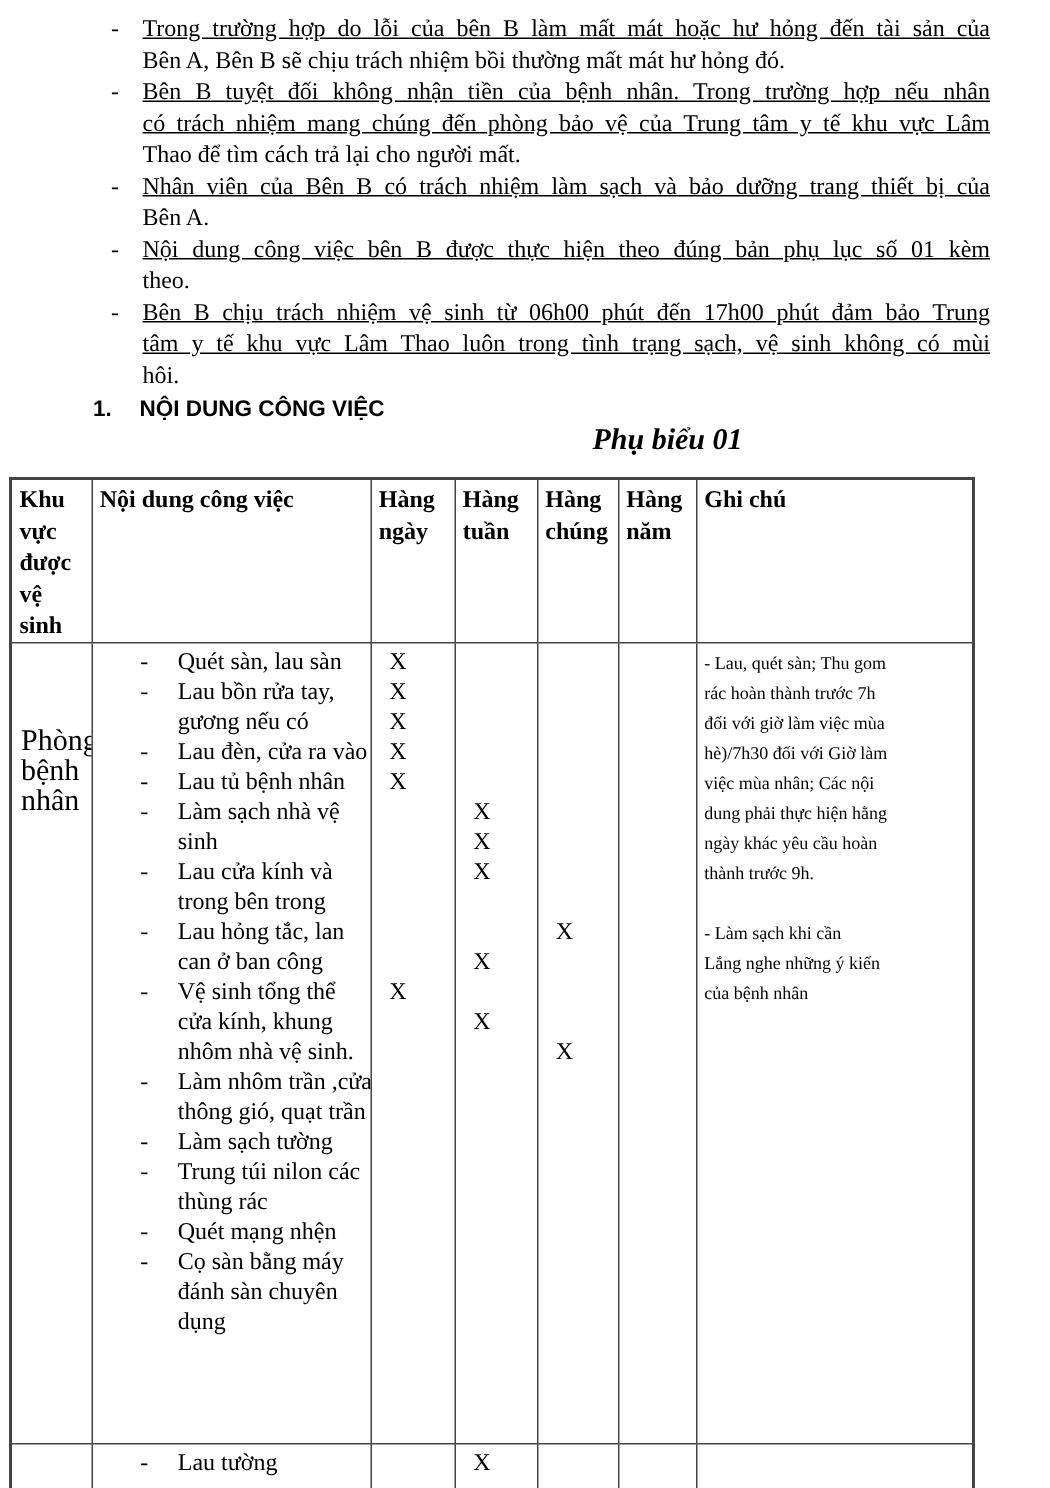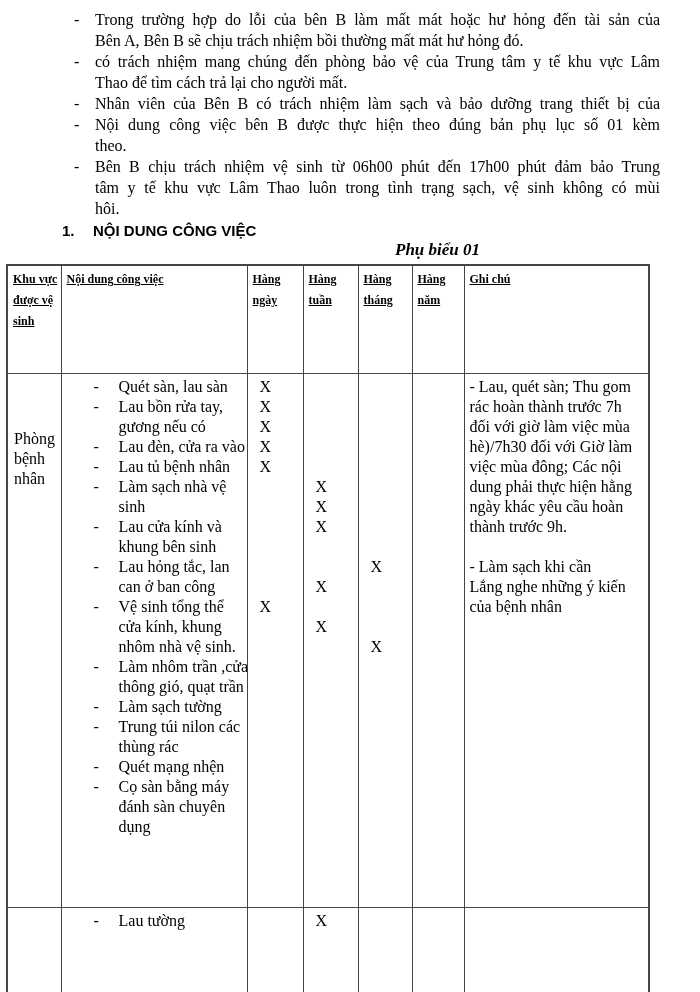--- a/index.html
+++ b/index.html
@@ -4,64 +4,66 @@
 <style>
   html,body{margin:0;padding:0;background:#fff;}
   body{font-family:"Liberation Serif","DejaVu Serif",serif;color:#000;}
   .page{width:700px;height:992px;overflow:hidden;background:#fff;position:relative;}
 
   
   .bullets{padding:9px 40px 0 72px;}
   .bullet-item{position:relative;padding-left:23px;font-size:16px;line-height:21px;}
   .bullet-dash{position:absolute;left:2px;top:0;}
   .bullet-line{height:21px;overflow:visible;white-space:nowrap;}
-  .bullet-line.j{white-space:normal;text-align:justify;text-align-last:justify;}
+  .bullet-line.j{white-space:normal;text-align:justify;text-align-last:justify;text-decoration:underline;}
 
   
   .section-heading{margin:3px 3px 0 62px;height:17px;
     font-family:"Liberation Sans","DejaVu Sans",sans-serif;font-weight:700;font-size:15px;}
   .heading-number{display:inline-block;width:31px;}
 
   
-  .table-caption{margin:1px 0 4px 395px;height:20px;font-size:17px;font-weight:700;font-style:italic;}
+  .table-caption{margin:1px 0 16px 395px;height:20px;font-size:20px;font-weight:700;font-style:italic;}
 
   
   table{margin:2px 0 0 6px;border-collapse:collapse;table-layout:fixed;width:642px;border:2px solid #454545;}
   th,td{border:1px solid #454545;vertical-align:top;padding:0;overflow:hidden;}
-  th{font-size:12px;line-height:21px;text-align:left;padding:3px 2px 0 5px;height:104px;font-weight:700;text-decoration:underline;}
+  th{font-size:16px;line-height:21px;text-align:left;padding:3px 2px 0 5px;height:104px;font-weight:700;}
   tr.r0 td{height:478px;}
   tr.r1 td{height:77px;}
-  td.area{padding:55px 2px 0 6px;font-size:16px;line-height:20px;}
+  td.area{padding:55px 2px 0 6px;font-size:20px;line-height:20px;}
   td.tasks{padding:3px 0 0 0;}
   .tl{position:relative;height:20px;line-height:20px;padding-left:57px;font-size:16px;white-space:nowrap;}
   .tl .dash{position:absolute;left:32px;}
   td.marks{padding:3px 0 0 0;}
   .ms{height:20px;line-height:20px;padding-left:12px;font-size:16px;}
   td.notes{padding:3px 4px 0 5px;}
-  .nl{height:20px;line-height:20px;font-size:16px;white-space:nowrap;}
+  .nl{height:20px;line-height:20px;font-size:12px;white-space:nowrap;}
 </style>
 </head>
 <body>
 
 <div class="page">
 
   <div class="bullets">
       <div class="bullet-item">
         <span class="bullet-dash">-</span>
         <div class="bullet-line j">Trong trường hợp do lỗi của bên B làm mất mát hoặc hư hỏng đến tài sản của</div>
         <div class="bullet-line">Bên A, Bên B sẽ chịu trách nhiệm bồi thường mất mát hư hỏng đó.</div>
       </div>
       <div class="bullet-item">
         <span class="bullet-dash">-</span>
+        <div class="bullet-line j">Bên B tuyệt đối không nhận tiền của bệnh nhân. Trong trường hợp nếu nhân</div>
         <div class="bullet-line j">có trách nhiệm mang chúng đến phòng bảo vệ của Trung tâm y tế khu vực Lâm</div>
         <div class="bullet-line">Thao để tìm cách trả lại cho người mất.</div>
       </div>
       <div class="bullet-item">
         <span class="bullet-dash">-</span>
         <div class="bullet-line j">Nhân viên của Bên B có trách nhiệm làm sạch và bảo dưỡng trang thiết bị của</div>
+        <div class="bullet-line">Bên A.</div>
       </div>
       <div class="bullet-item">
         <span class="bullet-dash">-</span>
         <div class="bullet-line j">Nội dung công việc bên B được thực hiện theo đúng bản phụ lục số 01 kèm</div>
         <div class="bullet-line">theo.</div>
       </div>
       <div class="bullet-item">
         <span class="bullet-dash">-</span>
         <div class="bullet-line j">Bên B chịu trách nhiệm vệ sinh từ 06h00 phút đến 17h00 phút đảm bảo Trung</div>
         <div class="bullet-line j">tâm y tế khu vực Lâm Thao luôn trong tình trạng sạch, vệ sinh không có mùi</div>
@@ -84,40 +86,40 @@
         <col style="width:54px">
         <col style="width:52px">
       <col style="width:185px">
     </colgroup>
     <thead>
       <tr>
         <th>Khu vực được vệ sinh</th>
         <th>Nội dung công việc</th>
         <th>Hàng ngày</th>
         <th>Hàng tuần</th>
-        <th>Hàng tháng</th>
+        <th>Hàng chúng</th>
         <th>Hàng năm</th>
         <th>Ghi chú</th>
       </tr>
     </thead>
     <tbody>
         <tr class="r0">
           <td class="area">
             <div>Phòng bệnh nhân</div>
           </td>
           <td class="tasks">
             <div class="tl"><span class="dash">-</span><span class="tt">Quét sàn, lau sàn</span></div>
             <div class="tl"><span class="dash">-</span><span class="tt">Lau bồn rửa tay,</span></div>
             <div class="tl"><span class="tt">gương nếu có</span></div>
             <div class="tl"><span class="dash">-</span><span class="tt">Lau đèn, cửa ra vào</span></div>
             <div class="tl"><span class="dash">-</span><span class="tt">Lau tủ bệnh nhân</span></div>
             <div class="tl"><span class="dash">-</span><span class="tt">Làm sạch nhà vệ</span></div>
             <div class="tl"><span class="tt">sinh</span></div>
             <div class="tl"><span class="dash">-</span><span class="tt">Lau cửa kính và</span></div>
-            <div class="tl"><span class="tt">khung bên sinh</span></div>
+            <div class="tl"><span class="tt">trong bên trong</span></div>
             <div class="tl"><span class="dash">-</span><span class="tt">Lau hỏng tắc, lan</span></div>
             <div class="tl"><span class="tt">can ở ban công</span></div>
             <div class="tl"><span class="dash">-</span><span class="tt">Vệ sinh tổng thể</span></div>
             <div class="tl"><span class="tt">cửa kính, khung</span></div>
             <div class="tl"><span class="tt">nhôm nhà vệ sinh.</span></div>
             <div class="tl"><span class="dash">-</span><span class="tt">Làm nhôm trần ,cửa</span></div>
             <div class="tl"><span class="tt">thông gió, quạt trần</span></div>
             <div class="tl"><span class="dash">-</span><span class="tt">Làm sạch tường</span></div>
             <div class="tl"><span class="dash">-</span><span class="tt">Trung túi nilon các</span></div>
             <div class="tl"><span class="tt">thùng rác</span></div>
@@ -224,21 +226,21 @@
             <div class="ms"></div>
             <div class="ms"></div>
             <div class="ms"></div>
             <div class="ms"></div>
           </td>
           <td class="notes">
             <div class="nl">- Lau, quét sàn; Thu gom</div>
             <div class="nl">rác hoàn thành trước 7h</div>
             <div class="nl">đối với giờ làm việc mùa</div>
             <div class="nl">hè)/7h30 đối với Giờ làm</div>
-            <div class="nl">việc mùa đông; Các nội</div>
+            <div class="nl">việc mùa nhân; Các nội</div>
             <div class="nl">dung phải thực hiện hằng</div>
             <div class="nl">ngày khác yêu cầu hoàn</div>
             <div class="nl">thành trước 9h.</div>
             <div class="nl"></div>
             <div class="nl">- Làm sạch khi cần</div>
             <div class="nl">Lắng nghe những ý kiến</div>
             <div class="nl">của bệnh nhân</div>
           </td>
         </tr>
         <tr class="r1">

